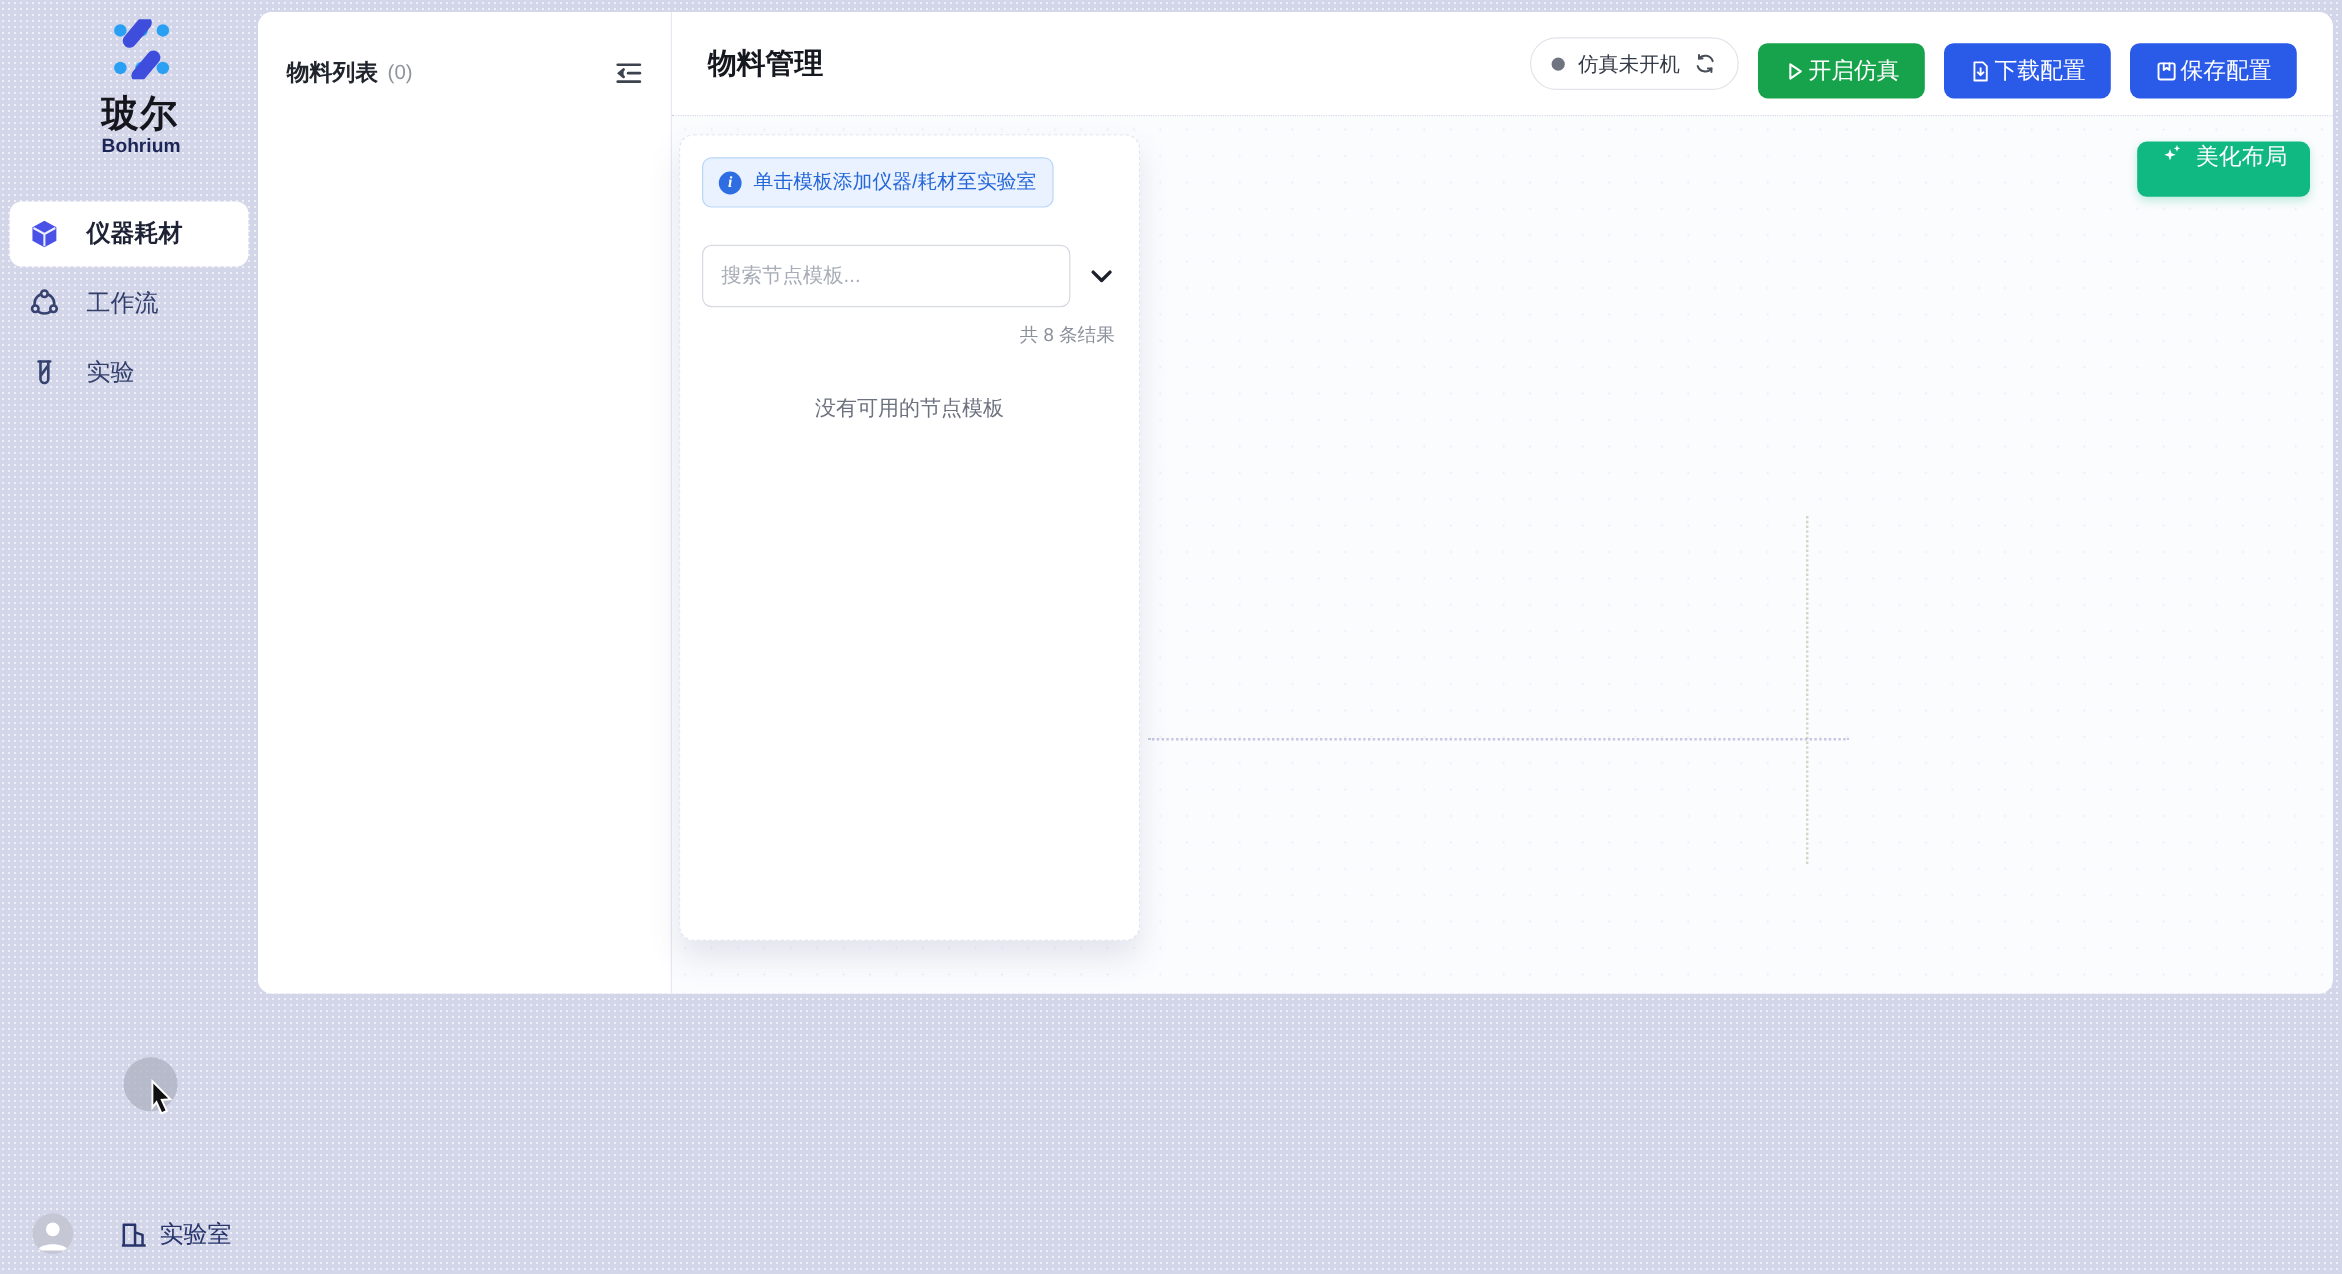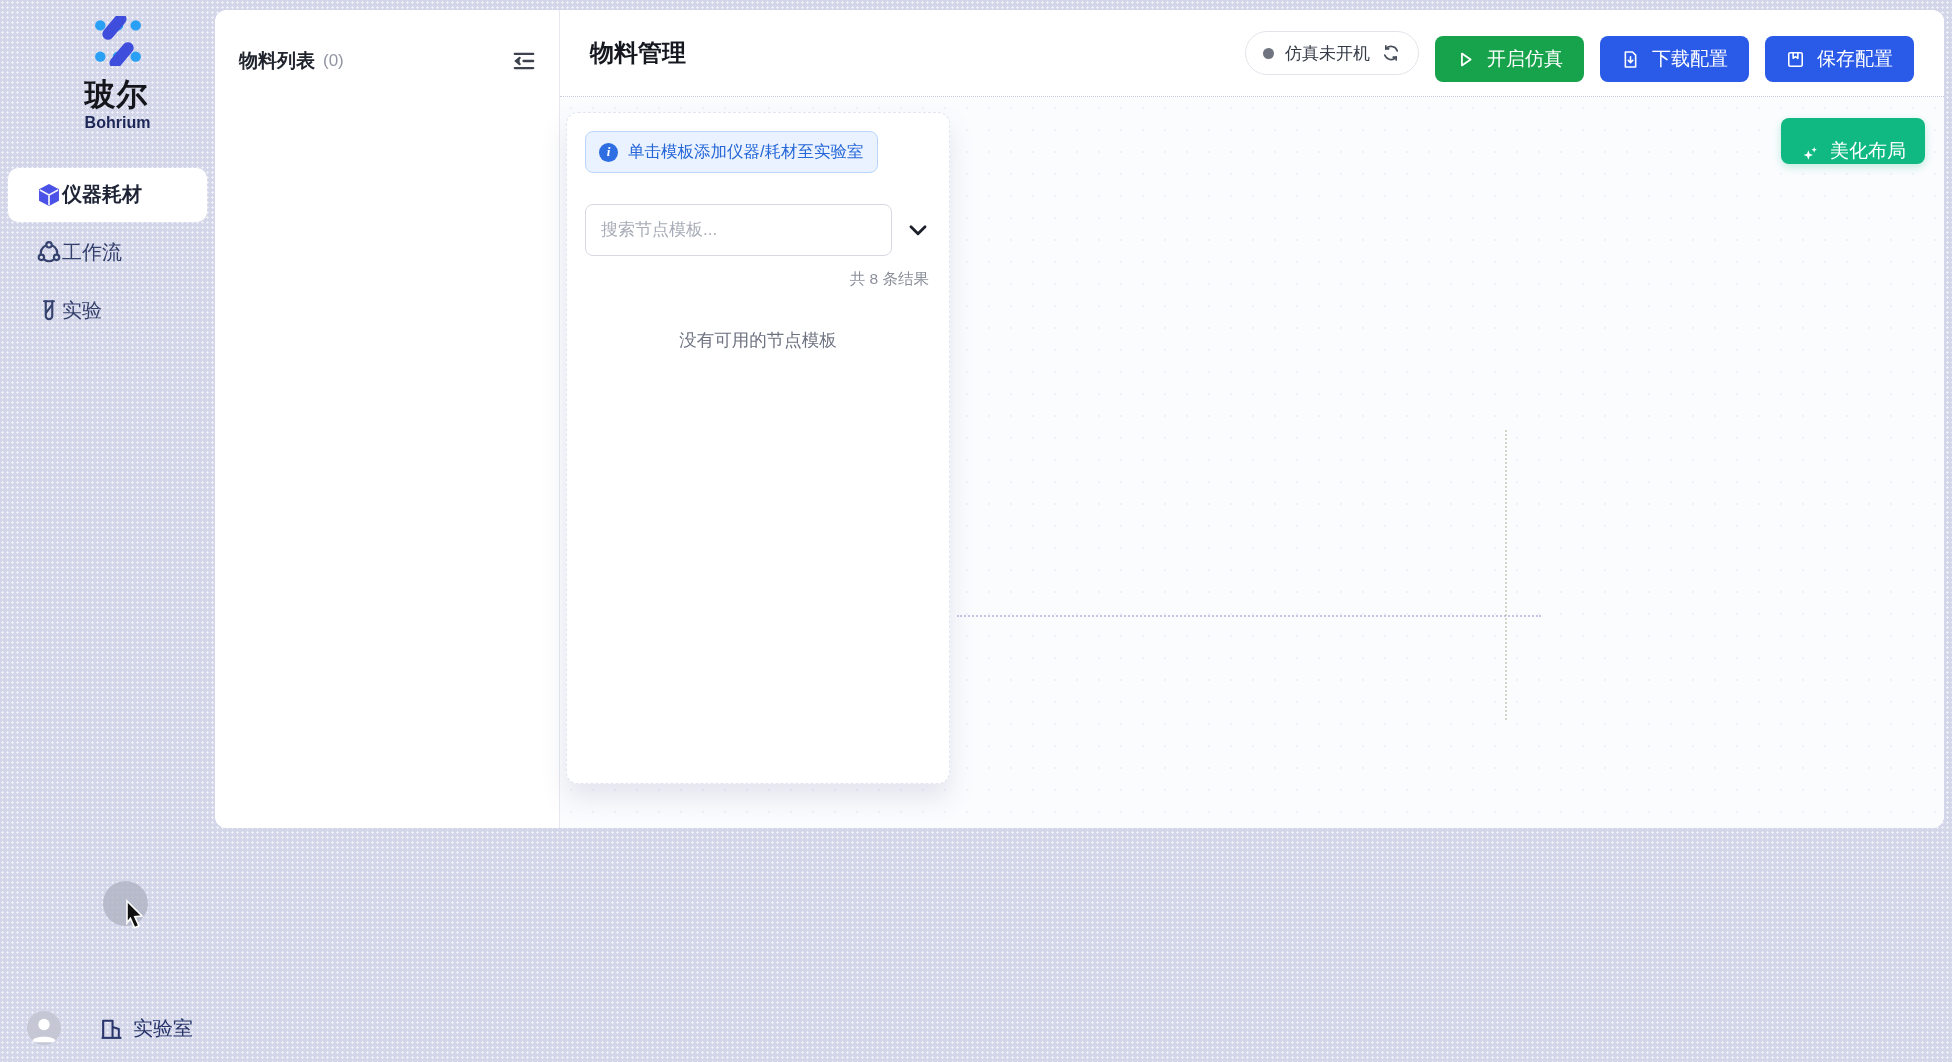--- a/index.html
+++ b/index.html
@@ -12,21 +12,21 @@
     position:relative; color:#23262e;
   }
 
   
   .sidebar { position:absolute; left:0; top:0; width:215px; height:1062px; }
   .logo-row { display:flex; align-items:center; gap:13px; padding:16px 0 0 20px;flex-direction:column; }
   .logo-mark { width:50px; height:50px; flex:0 0 auto; }
   .logo-text-title { font-size:31px; font-weight:bold; color:#14161c; line-height:1.05; letter-spacing:1px; }
   .logo-text-sub { font-size:16px; font-weight:bold; color:#1c2656; margin-top:2px; }
   .nav { margin-top:36px; padding:0 8px; }
-  .nav-item { display:flex; align-items:center; height:54px; padding-left:28px;
+  .nav-item { display:flex; align-items:center; gap:22px; height:54px; padding-left:16px;
               border-radius:10px; margin-bottom:4px; cursor:pointer;
               font-size:20px; color:#333f6b; }
   .nav-item.active { background:#ffffff; color:#1d2334; font-weight:bold; }
   .nav-icon { width:26px; height:26px; flex:0 0 auto; }
   .sidebar-footer { position:absolute; left:27px; bottom:17px; display:flex; align-items:center; }
   .avatar { width:34px; height:34px; border-radius:50%; background:#c5c8d4; overflow:hidden; flex:0 0 auto; }
   .footer-label-wrap { display:flex; align-items:center; gap:9px; margin-left:38px; color:#27356b; font-size:20px; }
 
   
   .click-circle { position:absolute; left:103px; top:881px; width:45px; height:45px;
@@ -51,33 +51,33 @@
                  padding:0 30px 0 30px; border-bottom:1px dotted #c9ccdf; background:#fff; }
   .page-title { font-size:24px; font-weight:bold; color:#15181f; }
   .header-actions { margin-left:auto; display:flex; align-items:center; gap:16px; }
 
   .status-pill { display:flex; align-items:center; gap:11px; height:44px; padding:0 17px;
                  border:1px solid #e2e4ea; border-radius:22px; background:#fff; }
   .status-dot { width:11px; height:11px; border-radius:50%; background:#6f7480; }
   .status-text { font-size:17px; color:#343b47; }
   .sync-btn { width:20px; height:20px; cursor:pointer; }
 
-  .btn { display:flex; align-items:center; gap:12px; height:46px; padding:0 21px;
+  .btn { display:flex; align-items:center; gap:2px; height:46px; padding:0 21px;
          border:none; border-radius:8px; color:#fff; font-size:19px;
          font-family:inherit; cursor:pointer; white-space:nowrap;margin-top:12px; }
   .btn-green { background:#17a34b; }
   .btn-blue  { background:#2a5ae8; }
   .btn-icon { width:19px; height:19px; flex:0 0 auto; }
 
   
   .canvas { position:relative; flex:1; min-height:0; background:#fbfcfe;
             background-image:radial-gradient(rgba(120,130,195,.09) 1px, rgba(0,0,0,0) 1px);
             background-size:22px 22px; }
 
-  .beautify-btn { position:absolute; top:21px; right:19px; height:46px; display:flex; align-items:flex-end;
+  .beautify-btn { position:absolute; top:21px; right:19px; height:46px; display:flex; align-items:flex-start;
                   gap:10px; padding:0 19px; background:#10b981; color:#fff; border:none;
                   border-radius:8px; font-size:19px; font-family:Liberation Mono, monospace; cursor:pointer; z-index:5;
                   box-shadow:0 3px 8px rgba(16,185,129,.25); }
 
   .template-panel { position:absolute; left:6px; top:15px; bottom:44px; width:384px;
                     background:#fff; border:1px dashed #e3e5f0; border-radius:12px;
                     box-shadow:0 14px 26px rgba(95,100,145,.15); padding:18px; z-index:4; }
   .hint-banner { display:inline-flex; align-items:center; gap:10px; max-width:100%;
                  background:#e9f2fe; border:1px solid #b9d6f9; border-radius:8px;
                  padding:9px 13px; }

